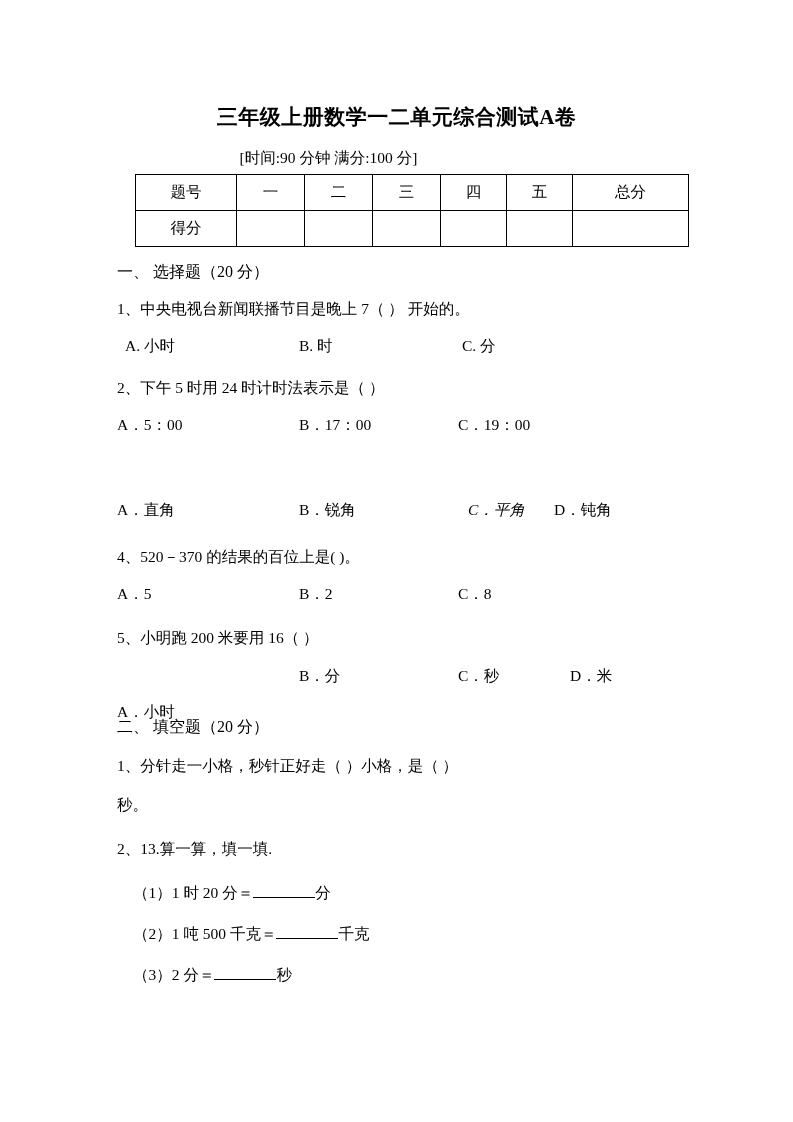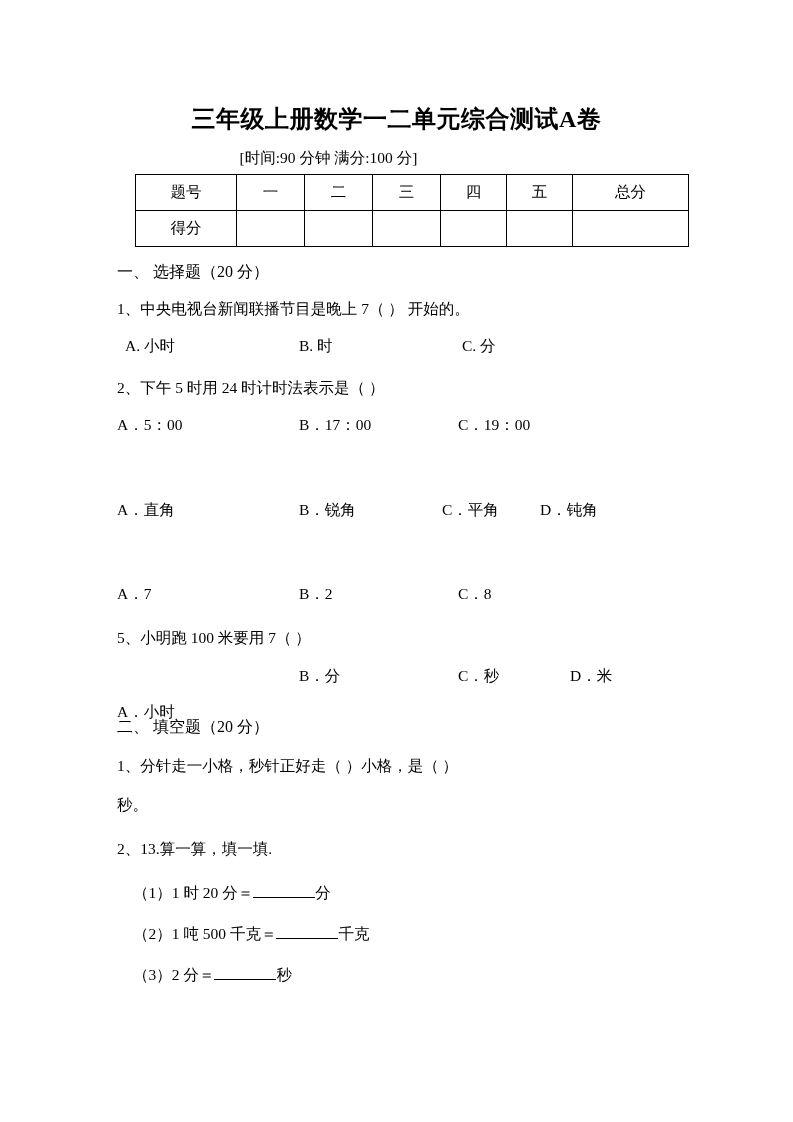--- a/index.html
+++ b/index.html
@@ -23,21 +23,21 @@
     height: 1122px;
   }
 
   
   .doc-title {
     position: absolute;
     left: 0;
     top: 103px;
     width: 793px;
     text-align: center;
-    font-size: 24px;
+    font-size: 21px;
     font-weight: bold;
     letter-spacing: 0.5px;
   }
   .doc-subtitle {
     position: absolute;
     left: 0;
     top: 148px;
     width: 657px;
     text-align: center;
     font-size: 15.5px;
@@ -140,31 +140,32 @@
   <div class="line q-line" style="top:380px;text-align:center;">2、下午 5 时用 24 时计时法表示是（     ）</div>
   <div class="opt-row" style="top:417px; left:0;">
     <span class="opt" style="left:117px;">A．5：00</span>
     <span class="opt" style="left:299px;">B．17：00</span>
     <span class="opt" style="left:458px;">C．19：00</span>
   </div>
 
   <div class="opt-row" style="top:502px; left:0;">
     <span class="opt" style="left:117px;">A．直角</span>
     <span class="opt" style="left:299px;">B．锐角</span>
-    <span class="opt" style="left:442px;">C．平角</span>
-    <span class="opt" style="left:540px;">D．钝角</span>
+    <span class="opt" style="left:468px;font-style:italic;">C．平角</span>
+    <span class="opt" style="left:554px;">D．钝角</span>
   </div>
 
+  <div class="line q-line" style="top:549px;">4、520－370 的结果的百位上是(     )。</div>
   <div class="opt-row" style="top:586px; left:0;">
-    <span class="opt" style="left:117px;">A．7</span>
+    <span class="opt" style="left:117px;">A．5</span>
     <span class="opt" style="left:299px;">B．2</span>
     <span class="opt" style="left:458px;">C．8</span>
   </div>
 
-  <div class="line q-line" style="top:630px;">5、小明跑 100 米要用 7（    ）</div>
+  <div class="line q-line" style="top:630px;">5、小明跑 200 米要用 16（    ）</div>
   <div class="opt-row" style="top:668px; left:0;">
     <span class="opt" style="left:117px;margin-top:36px;">A．小时</span>
     <span class="opt" style="left:299px;">B．分</span>
     <span class="opt" style="left:458px;">C．秒</span>
     <span class="opt" style="left:570px;">D．米</span>
   </div>
 
   <div class="line sec-head" style="top:719px;">二、  填空题（20 分）</div>
 
   <div class="line q-line" style="top:758px;">1、分针走一小格，秒针正好走（            ）小格，是（              ）</div>

